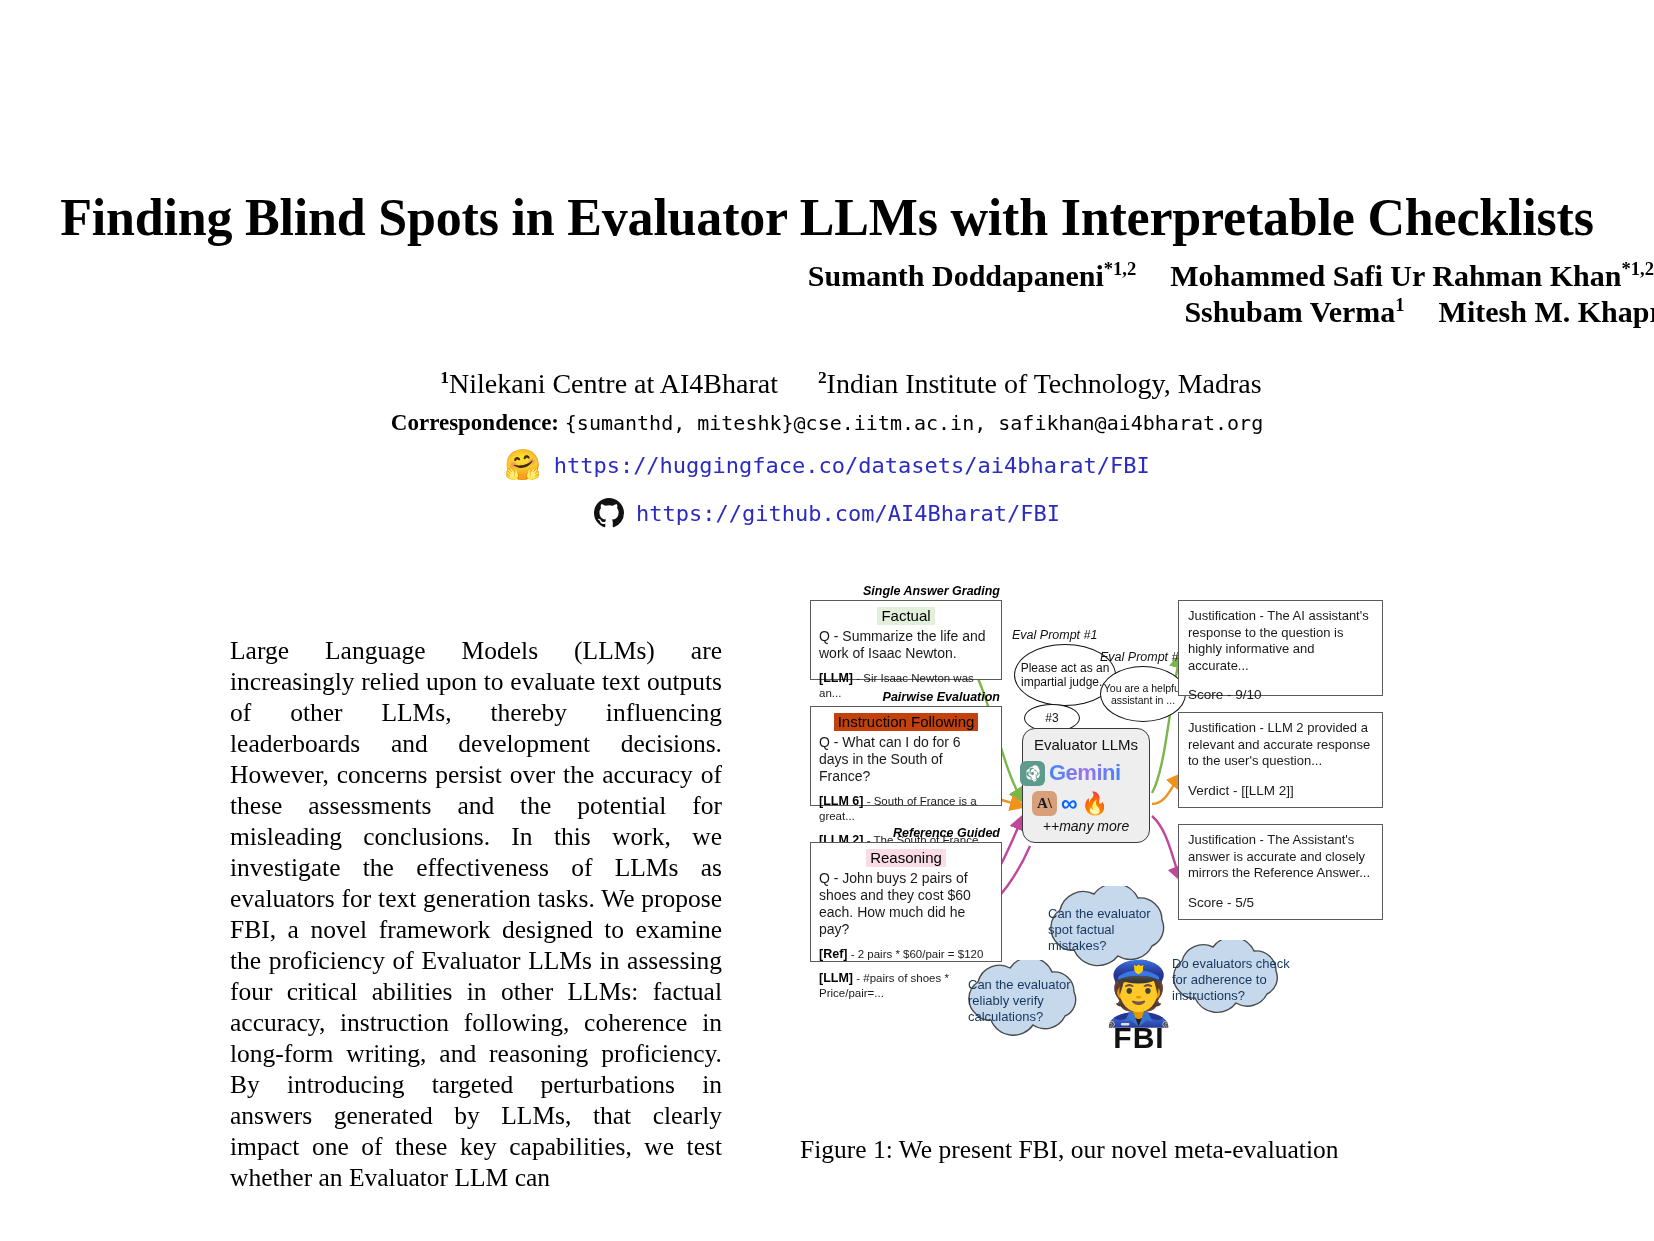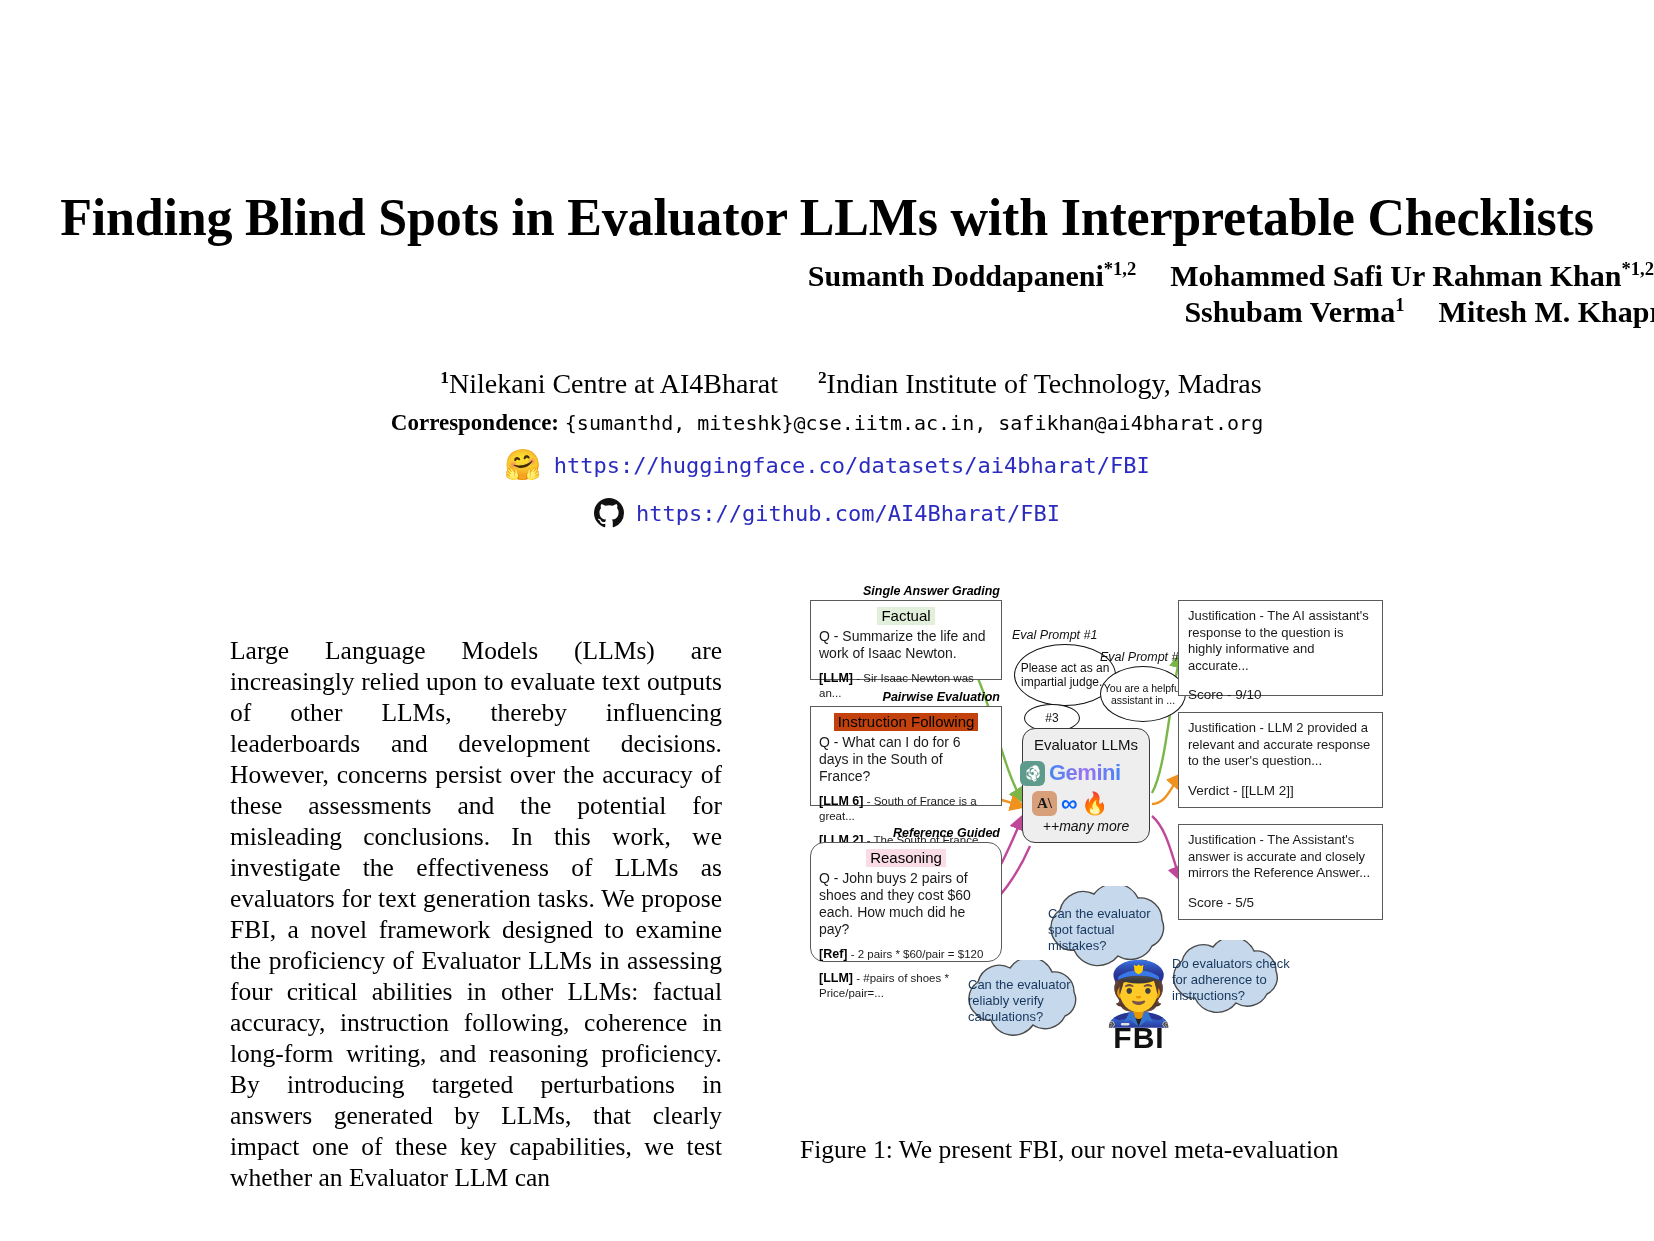--- a/index.html
+++ b/index.html
@@ -255,21 +255,21 @@
         <b>[LLM 6]</b>
         <span>- South of France is a great...</span>
       </div>
       <div class="ansline">
         <b>[LLM 2]</b>
         <span>- The South of France offers...</span>
       </div>
     </div>
 
     <div class="fig-label" style="left:10px;top:248px;width:190px;">Reference Guided</div>
-    <div class="qbox" style="left:10px;top:264px;width:192px;height:120px;border-radius:14px;">
+    <div class="qbox" style="left:10px;top:264px;width:192px;height:120px;">
       <span class="tag reason">Reasoning</span>
       <div class="qline">Q - John buys 2 pairs of shoes and they cost $60 each.  How much did he pay?</div>
       <div class="ansline">
         <b>[Ref]</b>
         <span>- 2 pairs * $60/pair = $120</span>
       </div>
       <div class="ansline">
         <b>[LLM]</b>
         <span>- #pairs of shoes * Price/pair=...</span>
       </div>

